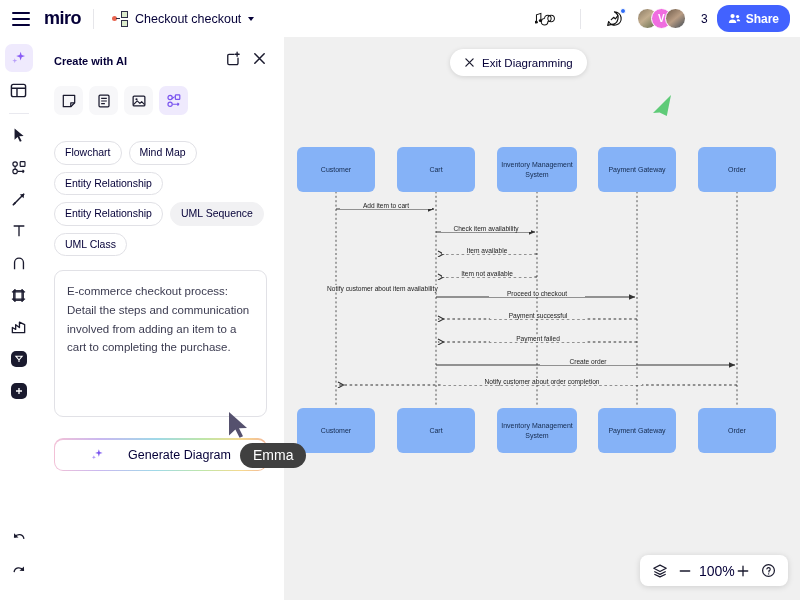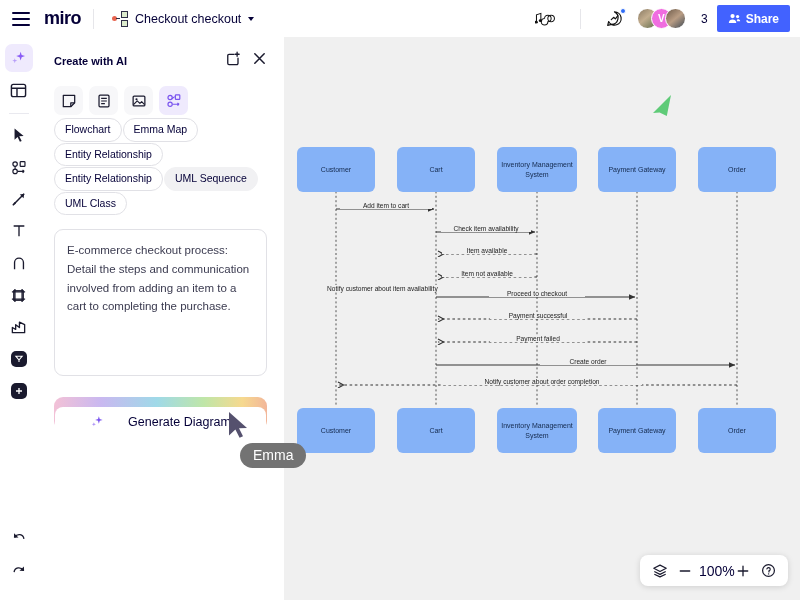--- a/index.html
+++ b/index.html
@@ -46,21 +46,21 @@
   .avatars { display: flex; align-items: center; }
   .av { width: 21px; height: 21px; border-radius: 50%; border: 1.8px solid #fff;
     margin-left: -7px; display: flex; align-items: center; justify-content: center;
     font-size: 10px; font-weight: 600; color: #fff; overflow: hidden; }
   .av:first-child { margin-left: 0; }
   .av.p1 { background: linear-gradient(140deg,#8a7a63 0%,#c2ad8e 45%,#5e6b4a 100%); }
   .av.p2 { background: #f06de0; }
   .av.p3 { background: linear-gradient(140deg,#6d5a49 0%,#b99d84 50%,#3f4a55 100%); }
   .av-count { font-size: 12px; color: #050038; margin-left: 6px; }
   .share-btn { display: flex; align-items: center; gap: 5px; background: #4262ff;
-    color: #fff; font-size: 12px; font-weight: 600; border: none; border-radius: 2px;
+    color: #fff; font-size: 12px; font-weight: 600; border: none; border-radius: 12px;
     height: 27px; padding: 0 11px; cursor: pointer; }
 
   
   .toolbar { position: absolute; left: 0; top: 37px; width: 37px; height: 563px;
     background: #fff; display: flex; flex-direction: column; align-items: center;
     padding-top: 7px; z-index: 35; }
   .tb { width: 28px; height: 28px; margin-bottom: 4px; border-radius: 7px;
     display: flex; align-items: center; justify-content: center; cursor: pointer; }
   .tb.sel { background: #efeafd; }
   .tb-sep { width: 20px; height: 1px; background: #e9e9ef; margin: 5px 0 7px; }
@@ -73,36 +73,36 @@
   .panel { position: absolute; left: 37px; top: 37px; width: 247px; height: 563px;
     background: #fff; z-index: 30; padding: 14px 17px 0 17px; }
   .panel-head { display: flex; align-items: center; }
   .panel-title { font-size: 11px; font-weight: 700; color: #050038; }
   .panel-head-icons { margin-left: auto; display: flex; align-items: center; gap: 11px; }
   .modes { display: flex; gap: 6px; margin-top: 16px; }
   .mode { width: 29px; height: 29px; border-radius: 7px; background: #f7f7f9;
     display: flex; align-items: center; justify-content: center; cursor: pointer; }
   .mode.sel { background: #efeafd; }
   .sec-label { font-size: 13.5px; font-weight: 700; margin-top: 19px; color: #050038; }
-  .chips { margin-top: 3px; display: flex; flex-wrap: wrap; gap: 1px; }
+  .chips { margin-top: 26px; display: flex; flex-wrap: wrap; gap: 7px; }
   .chip { border: 1px solid #e1e1e6; border-radius: 13px; padding: 4px 10px 5px;
     font-size: 10.5px; color: #050038; background: #fff; cursor: pointer;
     white-space: nowrap; line-height: 1.2; }
   .chip.sel { background: #f1f1f3; border-color: #f1f1f3; }
   .prompt { margin-top: 14px; width: 213px; height: 147px; border: 1px solid #e1e1e6;
     border-radius: 9px; padding: 11px 12px; font-size: 11.5px; line-height: 1.62;
     color: #3b3b50; font-family: "Liberation Sans", sans-serif; resize: none;
     background: #fff; }
   .gen-wrap { margin-top: 17px; width: 213px; height: 33px; border-radius: 9px;
     padding: 1.4px;
     background: linear-gradient(92deg,#f3c1d6 0%,#c9b8f0 22%,#9fd9e8 48%,#bfe6a8 70%,#f6d98f 88%,#f2b59a 100%);
     cursor: pointer; }
   .gen-btn { width: 100%; height: 100%; border-radius: 8px; background: #fff;
     display: flex; align-items: center; justify-content: center; gap: 24px;
-    font-size: 12.5px; color: #050038; margin-top: 8px; }
+    font-size: 12.5px; color: #050038; }
 
   
   .canvas { position: absolute; left: 284px; top: 37px; width: 516px; height: 563px;
     background: #f0f0f0; overflow: hidden; z-index: 10; }
   .exit-pill { position: absolute; left: 166px; top: 12px; height: 27px;
     background: #fff; border-radius: 14px; display: flex; align-items: center;
     gap: 7px; padding: 0 14px; font-size: 11.5px; color: #050038;
     box-shadow: 0 1px 5px rgba(0,0,0,.13); cursor: pointer; }
 
   .node { position: absolute; background: #85b2f7; border-radius: 6px;
@@ -114,21 +114,21 @@
     gap: 3px; padding: 0 9px; box-shadow: 0 1px 6px rgba(0,0,0,.14); }
   .zb { width: 22px; height: 22px; display: flex; align-items: center;
     justify-content: center; cursor: pointer; }
   .zlevel { font-size: 14px; color: #050038; width: 30px; text-align: center;
     cursor: pointer; }
 
   
   .cursor-lbl { position: absolute; border-radius: 13px; padding: 4px 13px 5px;
     font-size: 14px; color: #fff; white-space: nowrap; }
   .c-sam { background: #5fcb78; left: 657px; top: 58px; }
-  .c-emma { background: #737373; left: 240px; top: 443px; z-index: 45; }
+  .c-emma { background: #404040; left: 240px; top: 443px; z-index: 45; }
 </style>
 </head>
 <body>
 
 <div class="app">
 
   <div class="header">
     <div class="hamburger">
       <i></i>
         <i></i>
@@ -315,21 +315,21 @@
           <rect x="12.2" y="3.4" width="5.2" height="5.2" rx="0.8" stroke="#7a54ef" stroke-width="1.4" fill="none"></rect>
           <circle cx="6" cy="14.4" r="2.5" stroke="#7a54ef" stroke-width="1.4" fill="none"></circle>
           <path d="M8.8 14.4 H16.6 M16.6 14.4 l-2 -1.5 M16.6 14.4 l-2 1.5" stroke="#7a54ef" stroke-width="1.3" fill="none"></path>
           <path d="M7.8 8.2 L11.4 5.4" stroke="#7a54ef" stroke-width="1.3"></path>
         </svg>
       </div>
     </div>
 
     <div class="chips">
       <span class="chip">Flowchart</span>
-      <span class="chip">Emma Map</span>
+      <span class="chip">Mind Map</span>
       <span class="chip">Entity Relationship</span>
       <span class="chip">Entity Relationship</span>
       <span class="chip sel">UML Sequence</span>
       <span class="chip">UML Class</span>
     </div>
 
     <textarea class="prompt" placeholder="Describe the diagram you want to create" style="">E-commerce checkout process: Detail the steps and communication involved from adding an item to a cart to completing the purchase.</textarea>
 
     <div class="gen-wrap">
       <div class="gen-btn">
@@ -337,20 +337,26 @@
           <path d="M11.4 1.6 L12.5 5.3 L16.2 6.4 L12.5 7.5 L11.4 11.2 L10.3 7.5 L6.6 6.4 L10.3 5.3 Z" fill="#7a54ef"></path>
           <path d="M5 9.2 L5.7 11.2 L7.7 11.9 L5.7 12.6 L5 14.6 L4.3 12.6 L2.3 11.9 L4.3 11.2 Z" fill="#a98df5"></path>
         </svg>
         <span>Generate Diagram</span>
       </div>
     </div>
   </div>
 
   <div class="canvas">
 
+    <div class="exit-pill">
+      <svg width="11" height="11" viewBox="0 0 14 14">
+        <path d="M2.4 2.4 L11.6 11.6 M11.6 2.4 L2.4 11.6" stroke="#1a1a2e" stroke-width="1.6" stroke-linecap="round"></path>
+      </svg>
+      <span>Exit Diagramming</span>
+    </div>
 
     <svg style="position:absolute;left:0;top:0;width:516px;height:563px;">
       <defs>
         <marker id="ah" markerWidth="7" markerHeight="7" refX="6.4" refY="3" orient="auto">
           <path d="M0 0 L6.6 3 L0 6 Z" fill="#333"></path>
         </marker>
         <marker id="ahO" markerWidth="8" markerHeight="8" refX="6.6" refY="3.4" orient="auto">
           <path d="M6.6 0.4 L1 3.4 L6.6 6.4" stroke="#333" stroke-width="1.1" fill="none"></path>
         </marker>
       </defs>

